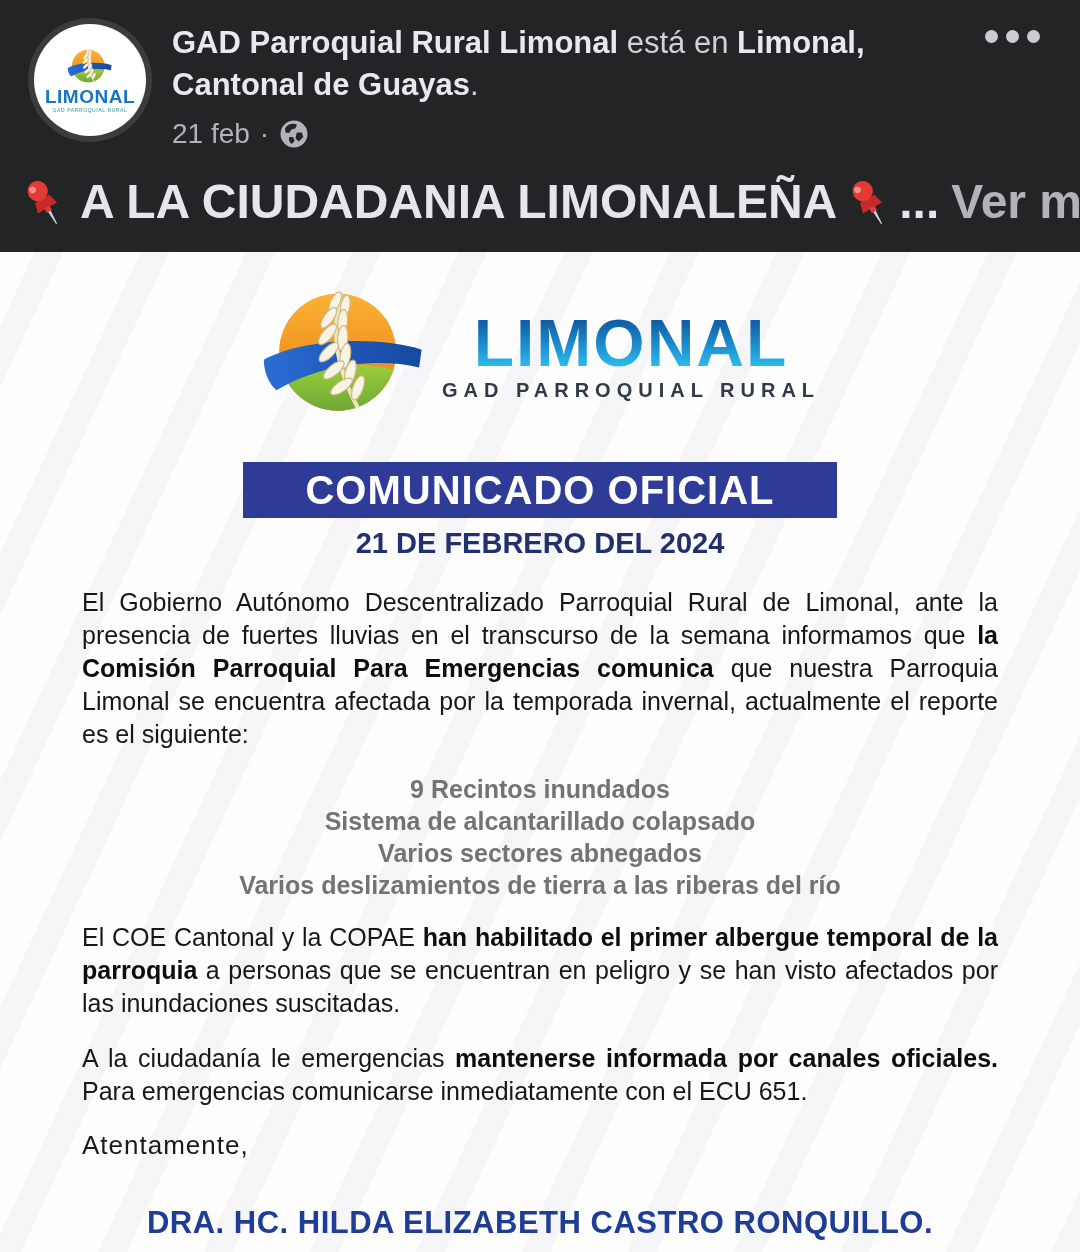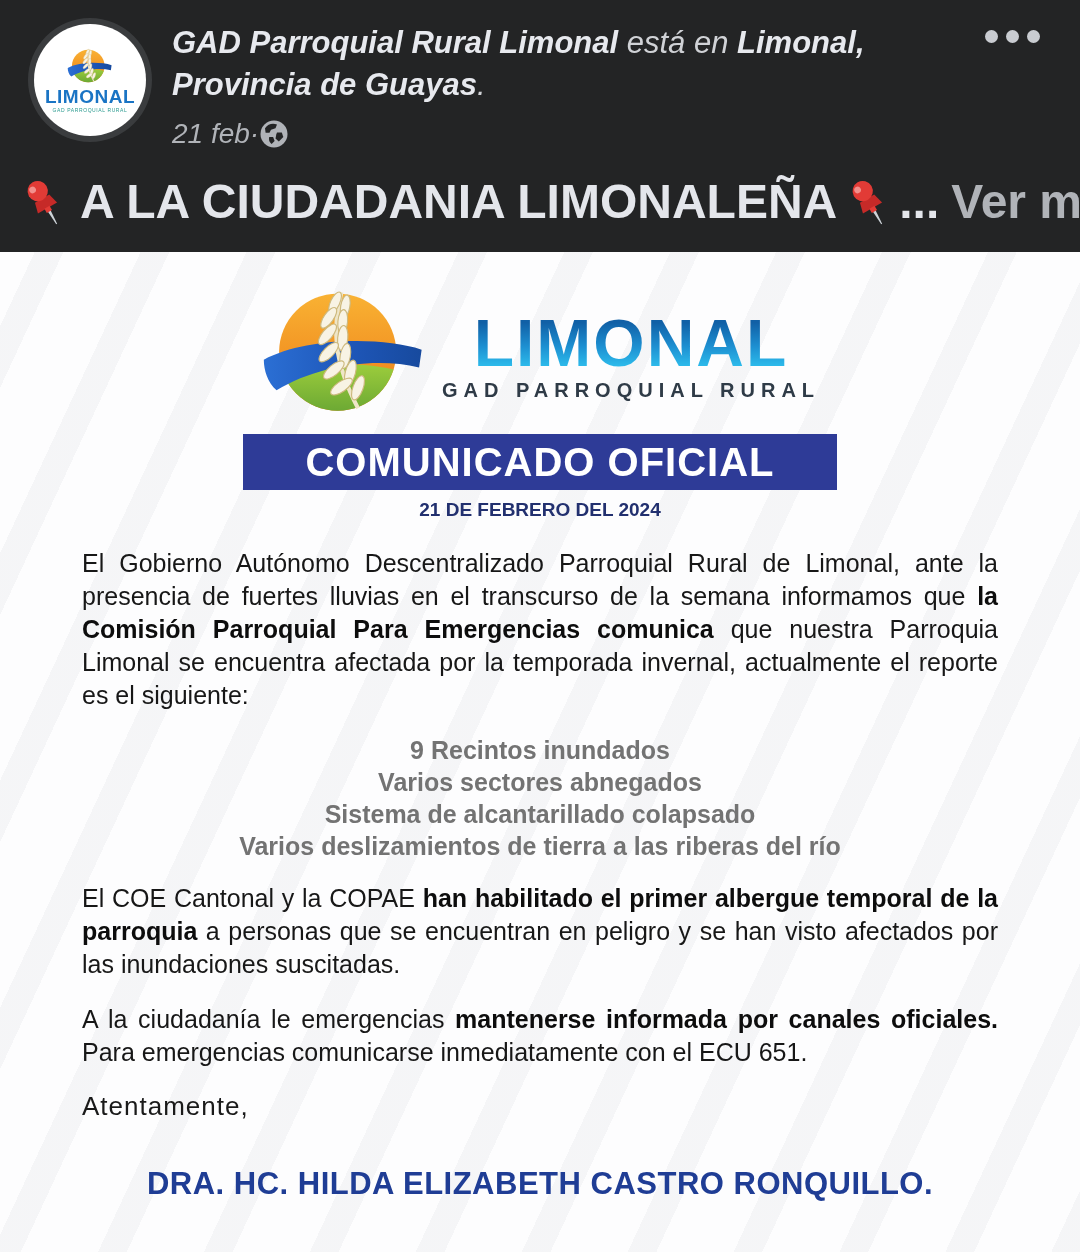--- a/index.html
+++ b/index.html
@@ -13,25 +13,25 @@
   .post-top{position:relative;padding:16px 20px 0 20px;display:flex;}
   .avatar{
     width:112px;height:112px;border-radius:50%;background:#ffffff;
     box-shadow:0 0 0 6px #3a3c3e;margin:8px 0 0 14px;flex:0 0 auto;
     display:flex;flex-direction:column;align-items:center;justify-content:center;
     overflow:hidden;cursor:pointer;
   }
   .avatar .av-emblem{width:46px;height:40px;}
   .avatar .av-word{font-size:19px;font-weight:bold;color:#1a74c4;letter-spacing:.5px;line-height:20px;}
   .avatar .av-tag{font-size:5px;color:#2a9a8f;letter-spacing:.6px;}
-  .head-main{margin-left:26px;padding-top:6px;font-style:italic;}
+  .head-main{margin-left:26px;padding-top:6px;}
   .post-title{color:#e4e6eb;font-size:31px;line-height:42px;font-weight:400;max-width:800px;}
   .post-title b{font-weight:700;color:#e7e9ee;}
   .post-title span{color:#d0d2d6;}
-  .post-meta{display:flex;align-items:center;color:#b0b3b8;font-size:28px;margin-top:12px;}
+  .post-meta{display:flex;align-items:center;gap:10px;color:#b0b3b8;font-size:28px;margin-top:12px;}
   .menu-dots{position:absolute;top:24px;right:34px;display:flex;gap:8px;cursor:pointer;padding:6px;}
   .menu-dots i{width:13px;height:13px;border-radius:50%;background:#c9ccd1;display:block;}
 
   
   .post-message{
     display:flex;align-items:center;color:#e4e6eb;font-size:48px;
     padding:24px 18px 26px 16px;line-height:1.1;white-space:nowrap;font-weight:bold;
   }
   .post-message .msg-text{margin:0 4px 0 8px;}
   .post-message .ellipsis{margin-left:2px;}
@@ -52,25 +52,25 @@
   .emblem-big{width:168px;height:140px;flex:0 0 auto;}
   .word-block{display:flex;flex-direction:column;align-items:center;}
   .wordmark{
     font-size:66px;font-weight:bold;letter-spacing:2px;line-height:64px;
     background:linear-gradient(180deg,#1160a6 18%,#1d8fd1 55%,#2cb9ea 85%);
     -webkit-background-clip:text;background-clip:text;color:transparent;
   }
   .logo-tagline{font-size:20px;font-weight:bold;color:#2f3b47;letter-spacing:6px;margin-top:4px;}
 
   .banner{
-    width:594px;height:56px;margin:8px auto 0;background:#2e3b97;
+    width:594px;height:56px;margin:36px auto 0;background:#2e3b97;
     display:flex;align-items:center;justify-content:center;position:relative;
   }
   .banner-title{color:#ffffff;font-weight:bold;font-size:40px;letter-spacing:1px;}
-  .banner-date{text-align:center;color:#22306f;font-weight:bold;font-size:19px;margin-top:9px;position:relative;}
+  .banner-date{text-align:center;color:#22306f;font-weight:bold;font-size:29px;margin-top:9px;position:relative;}
 
   .content{padding:0 82px;margin-top:26px;position:relative;}
   .para{
     text-align:justify;font-size:25px;line-height:33px;color:#171717;margin:8px 0 22px;
   }
   .para b{font-weight:bold;color:#0d0d0d;}
   .report-list{
     text-align:center;font-weight:bold;font-size:25px;line-height:32px;
     color:#737373;margin:0 0 20px;
   }
@@ -141,21 +141,21 @@
 
   <div class="post-top">
     <div class="avatar">
       <svg class="av-emblem" viewBox="0 0 130 110">
           <use href="#emblem"></use>
         </svg>
       <div class="av-word">LIMONAL</div>
       <div class="av-tag">GAD PARROQUIAL RURAL</div>
     </div>
     <div class="head-main">
-      <div class="post-title"><b>GAD Parroquial Rural Limonal</b><span> está en </span><b>Limonal,</b><br><b>Provincia de Guayas</b><span>.</span></div>
+      <div class="post-title"><b>GAD Parroquial Rural Limonal</b><span> está en </span><b>Limonal,</b><br><b>Cantonal de Guayas</b><span>.</span></div>
       <div class="post-meta">
         <span>21 feb</span>
         <span>·</span>
         <svg width="30" height="30" viewBox="0 0 20 20">
             <use href="#globe"></use>
           </svg>
       </div>
     </div>
     <div class="menu-dots">
       <i></i>
@@ -190,22 +190,22 @@
 
     <div class="banner">
       <span class="banner-title">COMUNICADO OFICIAL</span>
     </div>
     <div class="banner-date">21 DE FEBRERO DEL 2024</div>
 
     <div class="content">
       <p class="para"><span>El Gobierno Autónomo Descentralizado Parroquial Rural de Limonal, ante la presencia de fuertes lluvias en el transcurso de la semana informamos que </span><b>la Comisión Parroquial Para Emergencias comunica</b><span> que nuestra Parroquia Limonal se encuentra afectada por la temporada invernal, actualmente el reporte es el siguiente:</span></p>
       <div class="report-list">
           <div>9 Recintos inundados</div>
+          <div>Sistema de alcantarillado colapsado</div>
           <div>Varios sectores abnegados</div>
-          <div>Sistema de alcantarillado colapsado</div>
           <div>Varios deslizamientos de tierra  a las riberas del río</div>
         </div>
       <p class="para"><span>El COE Cantonal y la COPAE </span><b>han habilitado el primer albergue temporal de la parroquia</b><span>  a personas que se encuentran en peligro y se han visto afectados por las inundaciones suscitadas.</span></p>
       <p class="para"><span>A la ciudadanía le emergencias </span><b>mantenerse informada por canales oficiales.</b><span> Para emergencias comunicarse inmediatamente con el ECU 651.</span></p>
       <div class="closing">Atentamente,</div>
       <div class="sig-name">DRA. HC. HILDA ELIZABETH CASTRO RONQUILLO.</div>
 
     </div>
 
   </div>

